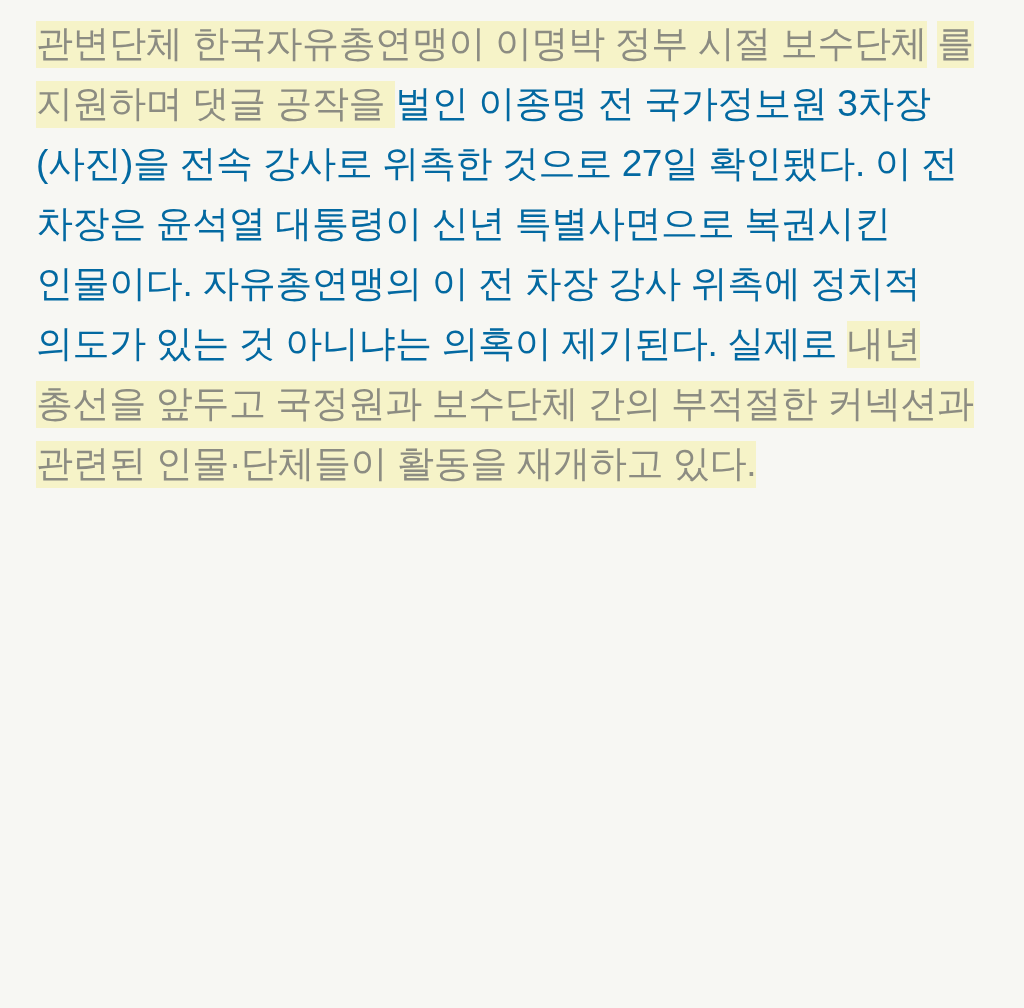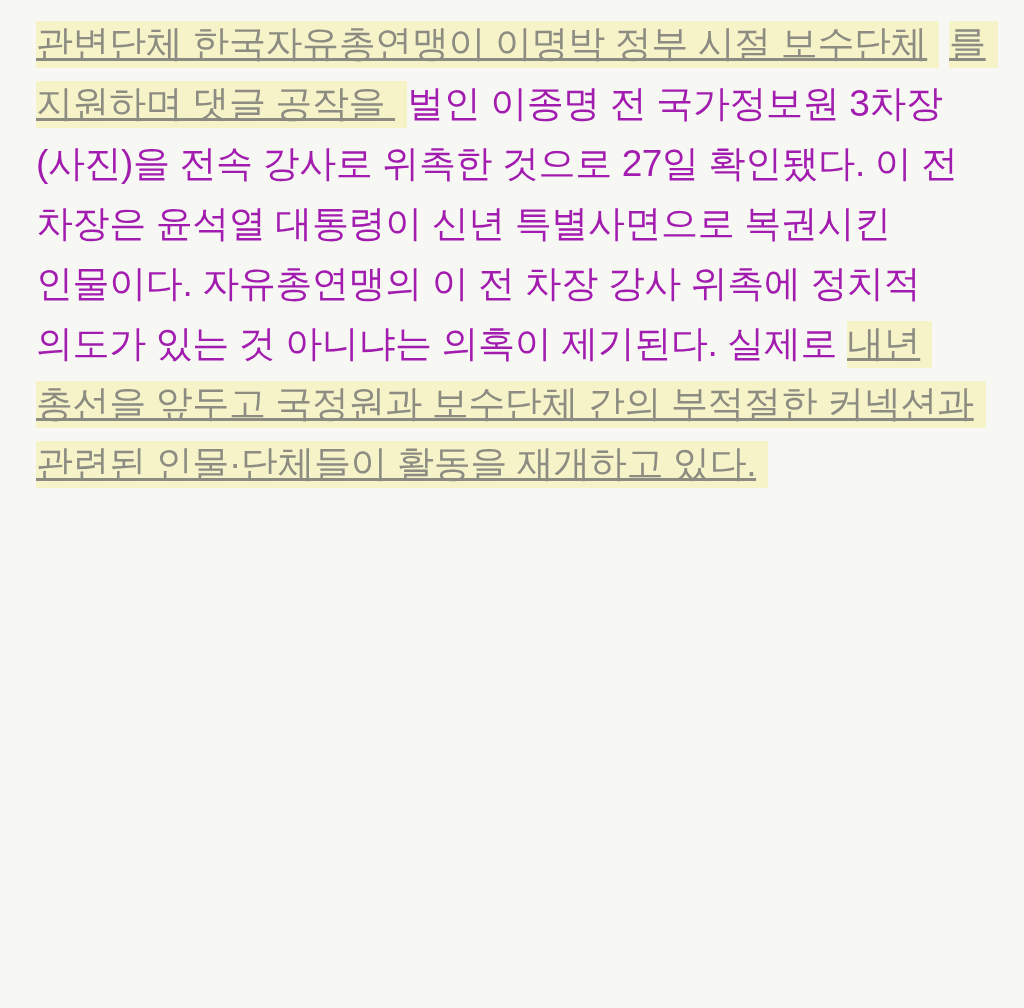--- a/index.html
+++ b/index.html
@@ -32,28 +32,27 @@
     margin: 0;
   }
   .para + .para {
     margin-top: 56px;
   }
   
   .hl {
     background-color: #f6f3c8;
     box-decoration-break: clone;
     -webkit-box-decoration-break: clone;
-    padding: 2px 12px 4px 0;
-    text-decoration: underline;
+    padding: 2px 0 4px 0;
   }
   .hl-dim {
     color: #8c8c82;
   }
   .plain {
-    color: #a21caf;
+    color: #0369a1;
   }
 </style>
 </head>
 <body>
 
 <div class="page">
   <div class="article">
 
     <p class="para">
       <span class="hl hl-dim">관변단체 한국자유총연맹이 이명박 정부 시절 보수단체</span>

